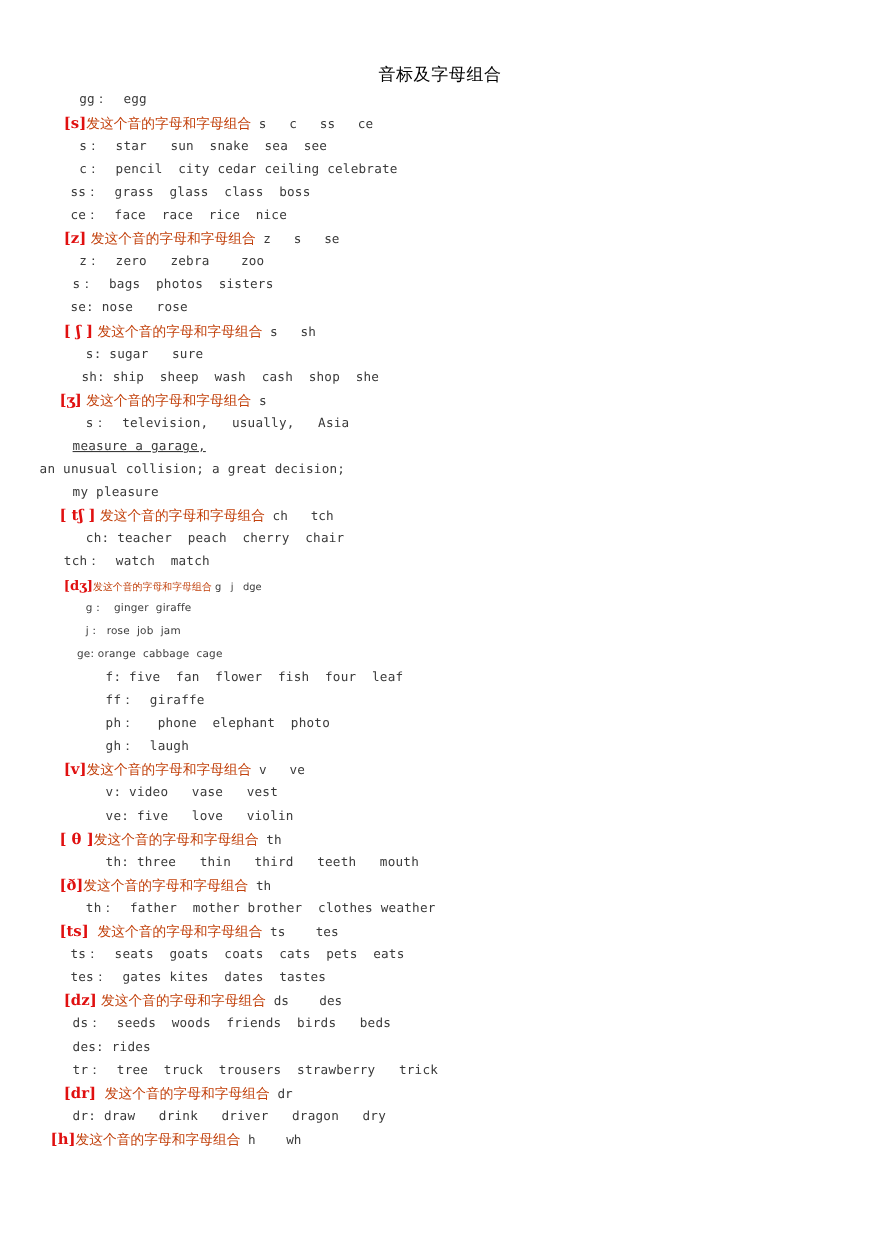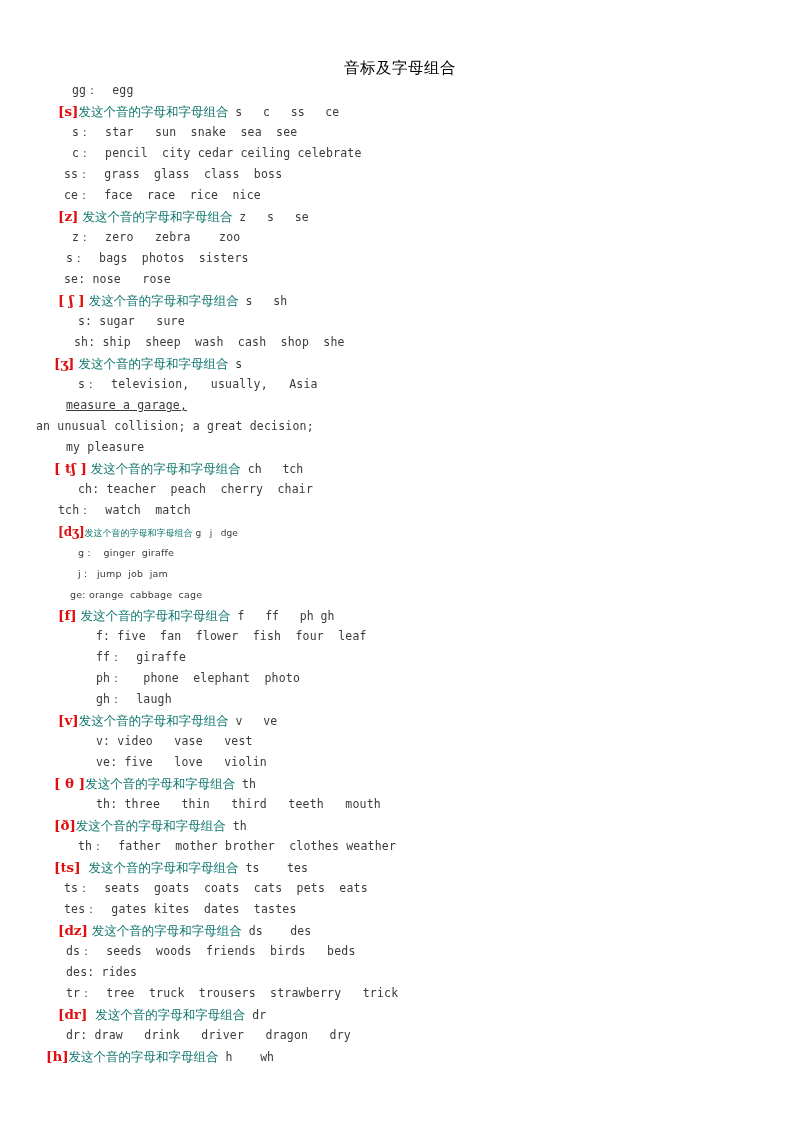--- a/index.html
+++ b/index.html
@@ -60,21 +60,21 @@
     color: #202020;
   }
   .sym {
     color: #e01010;
     font-weight: bold;
     font-family: "DejaVu Serif", "Liberation Serif", serif;
   }
   .cn {
     font-family: "DejaVu Sans", "Liberation Sans", sans-serif;
     font-size: 12.5px;
-    color: #0f766e;
+    color: #c2410c;
   }
   .latin {
     font-family: "DejaVu Sans Mono", "Liberation Mono", monospace;
     font-size: 11.5px;
     color: #3a3a3a;
   }
   
   .small .cn { font-size: 9px; }
   .small .sym { font-size: 12px; }
   .small .latin { font-size: 9px; font-family: "DejaVu Sans", "Liberation Sans", sans-serif; }
@@ -108,23 +108,22 @@
       <div class="line hdr" style="padding-left: 54px;"><span class="sym">[ʒ]</span><span class="cn"> 发这个音的字母和字母组合</span><span class="latin"> s</span></div>
       <div class="line ex" style="padding-left: 78px;"><span>s：  television,   usually,   Asia</span></div>
       <div class="line ex" style="padding-left: 66px; text-decoration: underline;"><span>measure a garage,</span></div>
       <div class="line ex" style="padding-left: 36px;"><span>an unusual collision; a great decision;</span></div>
       <div class="line ex" style="padding-left: 66px;"><span>my pleasure</span></div>
       <div class="line hdr" style="padding-left: 54px;"><span class="sym">[ tʃ ]</span><span class="cn"> 发这个音的字母和字母组合</span><span class="latin"> ch   tch</span></div>
       <div class="line ex" style="padding-left: 78px;"><span>ch: teacher  peach  cherry  chair</span></div>
       <div class="line ex" style="padding-left: 58px;"><span>tch：  watch  match</span></div>
       <div class="line hdr small" style="padding-left: 58px;"><span class="sym">[dʒ]</span><span class="cn">发这个音的字母和字母组合</span><span class="latin"> g   j   dge</span></div>
       <div class="line ex small" style="padding-left: 78px;"><span>g：   ginger  giraffe</span></div>
-      <div class="line ex small" style="padding-left: 78px;"><span>j：  jump  job  jam</span></div>
+      <div class="line ex small" style="padding-left: 78px;"><span>j：  rose  job  jam</span></div>
       <div class="line ex small" style="padding-left: 70px;"><span>ge: orange  cabbage  cage</span></div>
-      <div class="line hdr" style="padding-left: 58px;"><span class="sym">[f]</span><span class="cn"> 发这个音的字母和字母组合</span><span class="latin"> f   ff   ph gh</span></div>
       <div class="line ex" style="padding-left: 96px;"><span>f: five  fan  flower  fish  four  leaf</span></div>
       <div class="line ex" style="padding-left: 96px;"><span>ff：  giraffe</span></div>
       <div class="line ex" style="padding-left: 96px;"><span>ph：   phone  elephant  photo</span></div>
       <div class="line ex" style="padding-left: 96px;"><span>gh：  laugh</span></div>
       <div class="line hdr" style="padding-left: 58px;"><span class="sym">[v]</span><span class="cn">发这个音的字母和字母组合</span><span class="latin"> v   ve</span></div>
       <div class="line ex" style="padding-left: 96px;"><span>v: video   vase   vest</span></div>
       <div class="line ex" style="padding-left: 96px;"><span>ve: five   love   violin</span></div>
       <div class="line hdr" style="padding-left: 54px;"><span class="sym">[ θ ]</span><span class="cn">发这个音的字母和字母组合</span><span class="latin"> th</span></div>
       <div class="line ex" style="padding-left: 96px;"><span>th: three   thin   third   teeth   mouth</span></div>
       <div class="line hdr" style="padding-left: 54px;"><span class="sym">[ð]</span><span class="cn">发这个音的字母和字母组合</span><span class="latin"> th</span></div>

